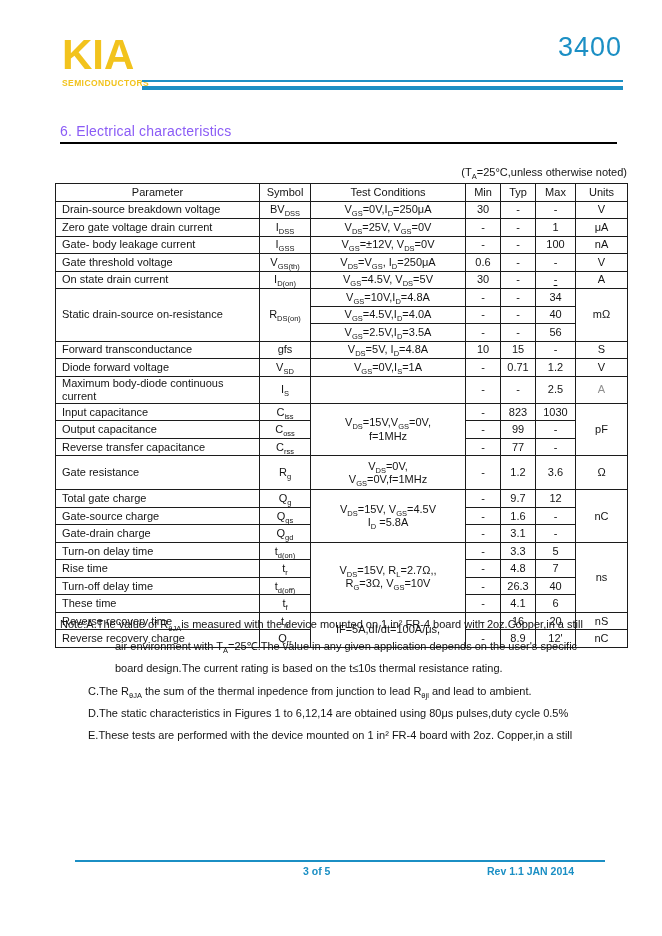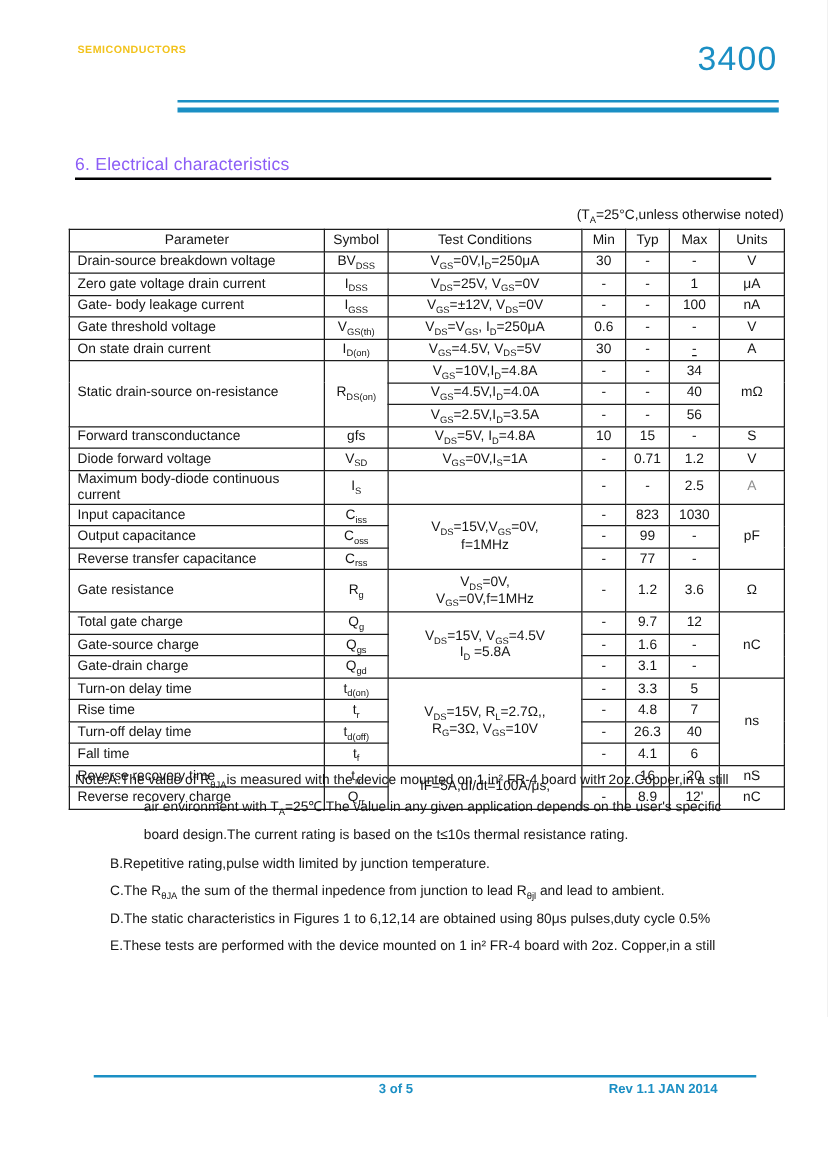--- a/index.html
+++ b/index.html
@@ -49,20 +49,21 @@
   .footer-rule { position:absolute; left:75px; top:860px; width:530px; height:2px; background:#1b8fc4; }
   .footer-page { position:absolute; left:303px; top:865px; font-size:10.5px; font-weight:bold; color:#1b8fc4; }
   .footer-rev  { position:absolute; left:487px; top:865px; font-size:10.5px; font-weight:bold; color:#1b8fc4; }
 </style>
 </head>
 <body>
 
 <div class="page">
 
   <div class="brand">
+    <div class="brand-name">KIA</div>
     <div class="brand-sub">SEMICONDUCTORS</div>
   </div>
   <div class="part">3400</div>
   <div class="rule-thin"></div>
   <div class="rule-thick"></div>
 
   <div class="section-title">6.  Electrical characteristics</div>
   <div class="cond-note">(T<sub>A</sub>=25°C,unless otherwise noted)</div>
 
   <table class="echar">
@@ -252,21 +253,21 @@
           <td>7</td>
         </tr>
         <tr>
           <td class="param">Turn-off delay time</td>
           <td>t<sub>d(off)</sub></td>
           <td>-</td>
           <td>26.3</td>
           <td>40</td>
         </tr>
         <tr>
-          <td class="param">Fall time</td>
+          <td class="param">These time</td>
           <td>t<sub>f</sub></td>
           <td>-</td>
           <td>4.1</td>
           <td>6</td>
         </tr>
         <tr>
           <td class="param">Reverse recovery time</td>
           <td>t<sub>rr</sub></td>
           <td rowspan="2">IF=5A,dI/dt=100A/μs,</td>
           <td>-</td>
@@ -282,21 +283,20 @@
           <td>12'</td>
           <td>nC</td>
         </tr>
       </tbody>
   </table>
 
   <div class="notes">
       <div class="note-line">Note:A.The value of R<sub>θJA</sub>is measured with the device mounted on 1 in² FR-4 board with 2oz.Copper,in a still</div>
       <div class="note-line indent2">air environment with T<sub>A</sub>=25℃.The value in any given application depends on the user's specific</div>
       <div class="note-line indent2">board design.The current rating is based on the t≤10s thermal resistance rating.</div>
-      <div class="note-line indent1">B.Repetitive rating,pulse width limited by junction temperature.</div>
       <div class="note-line indent1">C.The R<sub>θJA</sub>  the sum of the thermal inpedence from junction to lead R<sub>θjl</sub> and lead to ambient.</div>
       <div class="note-line indent1">D.The static characteristics in Figures 1 to 6,12,14 are obtained using 80μs pulses,duty cycle 0.5%</div>
       <div class="note-line indent1">E.These tests are performed with the device mounted on 1 in² FR-4 board with 2oz. Copper,in a still</div>
     </div>
 
   <div class="footer-rule"></div>
   <div class="footer-page">3 of 5</div>
   <div class="footer-rev">Rev 1.1 JAN 2014</div>
 
 </div>

